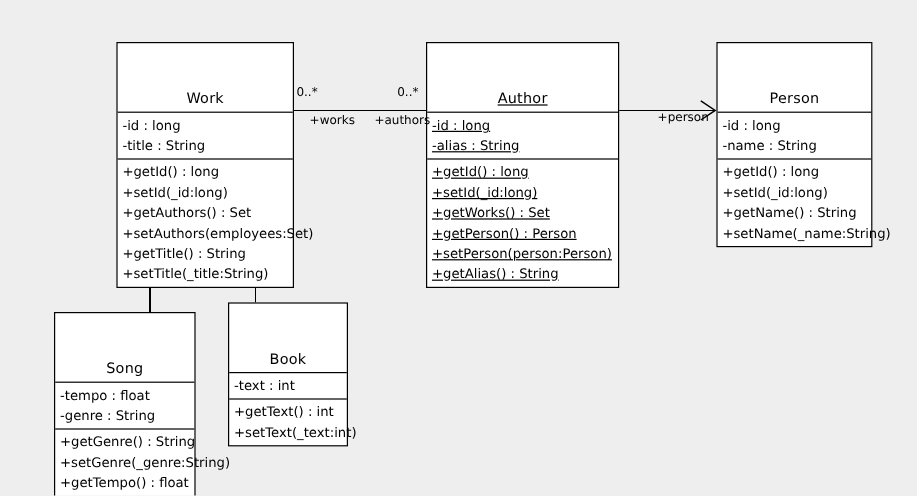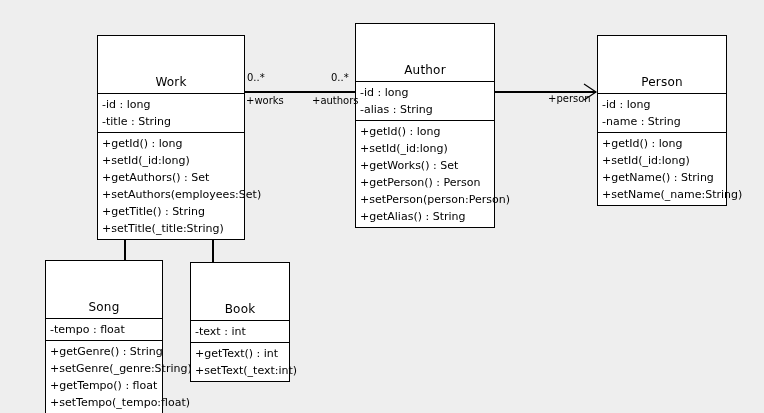--- a/index.html
+++ b/index.html
@@ -93,21 +93,21 @@
     <div class="compartment methods">
       <div class="member">+getId() : long</div>
       <div class="member">+setId(_id:long)</div>
       <div class="member">+getAuthors() : Set</div>
       <div class="member">+setAuthors(employees:Set)</div>
       <div class="member">+getTitle() : String</div>
       <div class="member">+setTitle(_title:String)</div>
     </div>
   </div>
 
-  <div class="uml-class" style="left:355px; top:23px; width:140px;">
+  <div class="uml-class" style="left:355px; top:35px; width:161px;text-decoration:underline;">
     <div class="class-name">Author</div>
     <div class="compartment attrs">
       <div class="member">-id : long</div>
       <div class="member">-alias : String</div>
     </div>
     <div class="compartment methods">
       <div class="member">+getId() : long</div>
       <div class="member">+setId(_id:long)</div>
       <div class="member">+getWorks() : Set</div>
       <div class="member">+getPerson() : Person</div>
@@ -127,39 +127,40 @@
       <div class="member">+setId(_id:long)</div>
       <div class="member">+getName() : String</div>
       <div class="member">+setName(_name:String)</div>
     </div>
   </div>
 
   <div class="uml-class" style="left:45px; top:260px; width:118px;">
     <div class="class-name">Song</div>
     <div class="compartment attrs">
       <div class="member">-tempo : float</div>
+      <div class="member">-genre : String</div>
     </div>
     <div class="compartment methods">
       <div class="member">+getGenre() : String</div>
       <div class="member">+setGenre(_genre:String)</div>
       <div class="member">+getTempo() : float</div>
       <div class="member">+setTempo(_tempo:float)</div>
     </div>
   </div>
 
-  <div class="uml-class" style="left:190px; top:262px; width:100px;">
+  <div class="uml-class" style="left:190px; top:252px; width:100px;">
     <div class="class-name">Book</div>
     <div class="compartment attrs">
       <div class="member">-text : int</div>
     </div>
     <div class="compartment methods">
       <div class="member">+getText() : int</div>
       <div class="member">+setText(_text:int)</div>
     </div>
   </div>
 
   <div class="edge-label" style="left:247px; top:72px;">0..*</div>
   <div class="edge-label" style="left:331px; top:72px;">0..*</div>
-  <div class="edge-label" style="left:246px; top:95px;">+works</div>
+  <div class="edge-label" style="left:246px; top:95px;padding-left:12px;">+works</div>
   <div class="edge-label" style="left:312px; top:95px;">+authors</div>
   <div class="edge-label" style="left:548px; top:93px;">+person</div>
 
 </div>
 
 </body></html>

